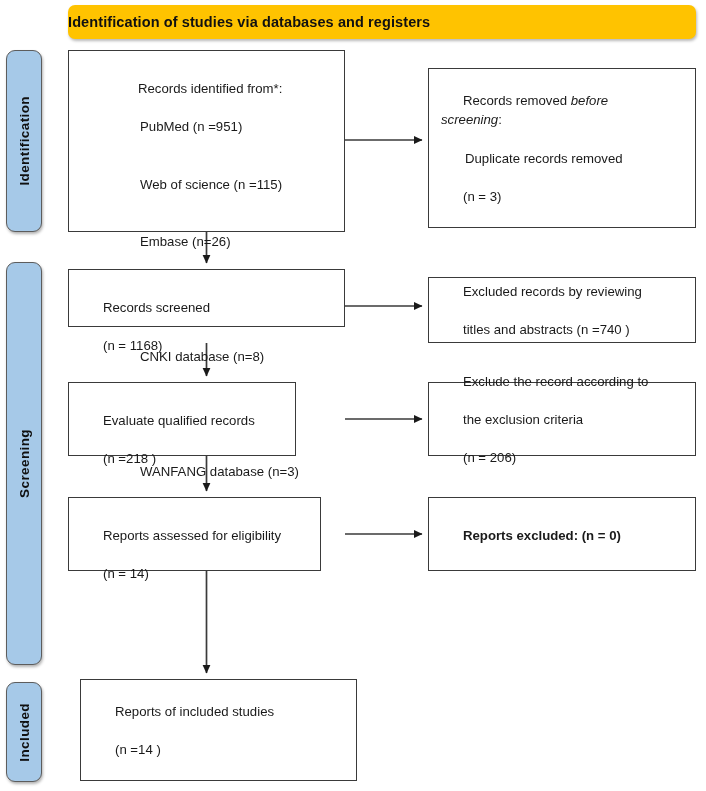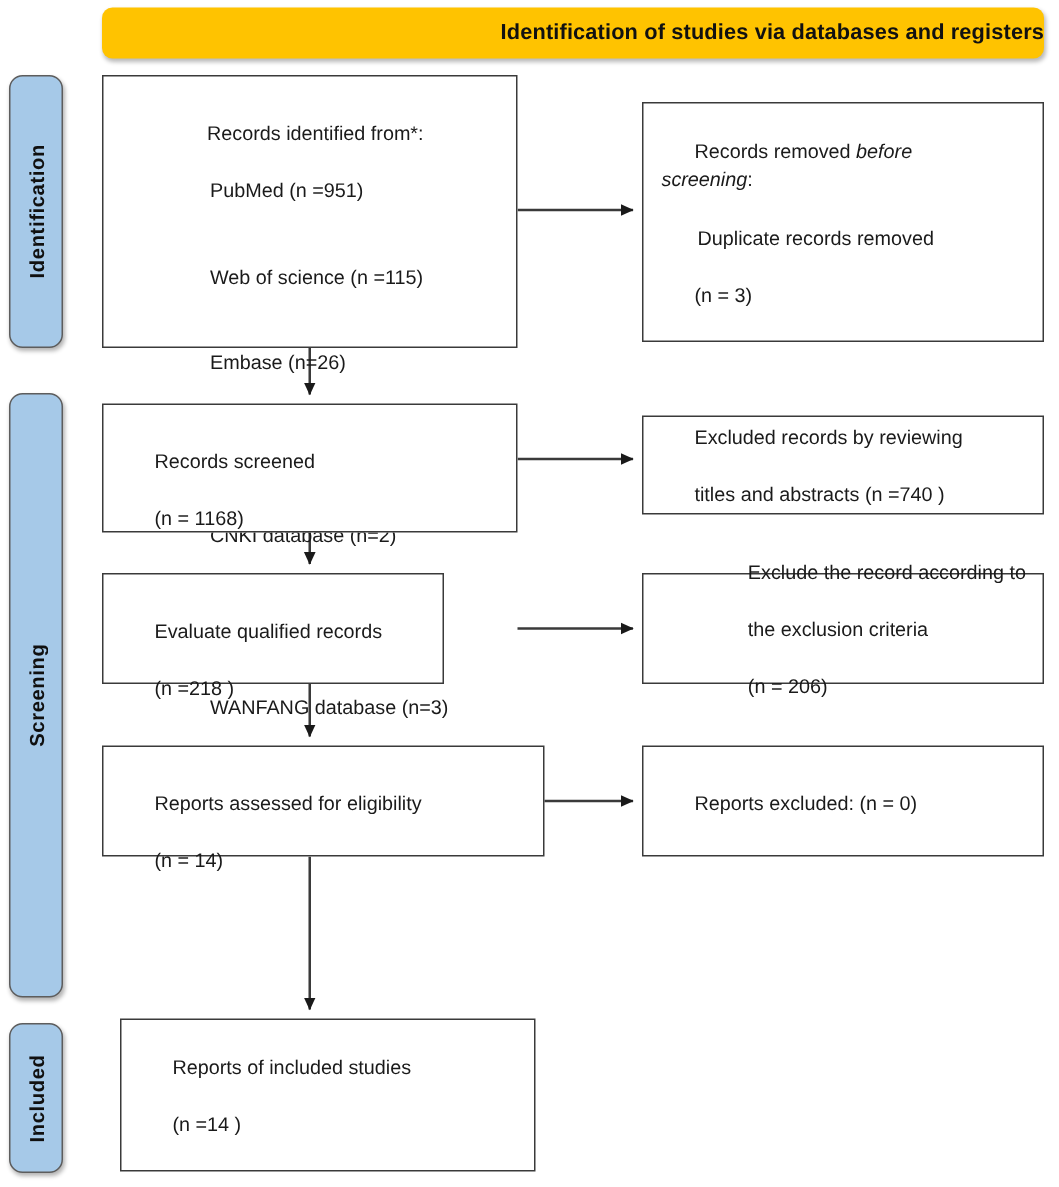--- a/index.html
+++ b/index.html
@@ -23,21 +23,21 @@
 
   
   .banner {
     position: absolute;
     left: 68px; top: 5px;
     width: 628px; height: 34px;
     background: #ffc300;
     border-radius: 7px;
     display: flex;
     align-items: center;
-    justify-content: flex-end;
+    justify-content: flex-start;
     box-shadow: 1px 2px 3px rgba(0,0,0,0.28);
   }
   .banner-text {
     font-size: 14.5px;
     font-weight: bold;
     color: #111111;
     letter-spacing: 0.1px;
     white-space: nowrap;
   }
 
@@ -78,30 +78,30 @@
     font-size: 13.2px;
     line-height: 1.45;
     color: #1a1a1a;
     white-space: pre-wrap;
   }
   .box-text .ind { display: block; padding-left: 24px; }
   .box-text em { font-style: italic; }
 
   
   #box-identified   { left: 68px;  top: 50px;  width: 277px; height: 182px; padding-left: 47px; }
-  #box-screened     { left: 68px;  top: 269px; width: 277px; height: 86px;  }
+  #box-screened     { left: 68px;  top: 269px; width: 277px; height: 58px;  }
   #box-evaluate     { left: 68px;  top: 382px; width: 228px; height: 74px;  }
-  #box-eligibility  { left: 68px;  top: 497px; width: 295px; height: 74px;  }
+  #box-eligibility  { left: 68px;  top: 497px; width: 253px; height: 74px;  }
   #box-included     { left: 80px;  top: 679px; width: 277px; height: 102px; }
 
   
   #box-removed      { left: 428px; top: 68px;  width: 268px; height: 160px; }
   #box-excluded-ta  { left: 428px; top: 277px; width: 268px; height: 66px;  }
-  #box-excluded-cr  { left: 428px; top: 382px; width: 268px; height: 74px; justify-content: flex-end;  }
-  #box-reports-exc  { left: 428px; top: 497px; width: 268px; height: 74px;  }
+  #box-excluded-cr  { left: 428px; top: 382px; width: 268px; height: 74px;  }
+  #box-reports-exc  { left: 428px; top: 497px; width: 268px; height: 74px; font-weight: bold;  }
 
   
   .vcenter { display: flex; align-items: center; }
 
   
   #connectors {
     position: absolute;
     left: 0; top: 0;
     width: 706px; height: 791px;
     pointer-events: none;
@@ -152,21 +152,21 @@
     </g>
   </svg>
 
   <div class="box" id="box-identified">
     <div class="box-text">
       <span>Records identified from*:</span>
       <span class="ind">PubMed (n =951)</span>
       <span class="ind">Web of science (n =115)</span>
       <span class="ind">Embase (n=26)</span>
       <span class="ind">Cochrane library (n=25)</span>
-      <span class="ind">CNKI database (n=2)</span>
+      <span class="ind">CNKI database (n=8)</span>
       <span class="ind">VIP database (n=2)</span>
       <span class="ind">WANFANG database (n=3)</span>
     </div>
   </div>
 
   <div class="box" id="box-screened">
     <div class="box-text">
       <span>Records screened</span><br>
       <span>(n = 1168)</span>
     </div>

